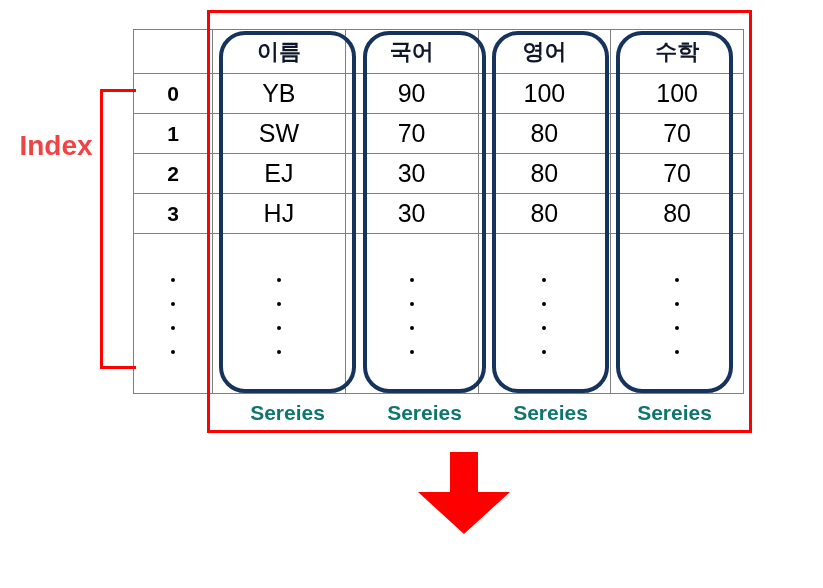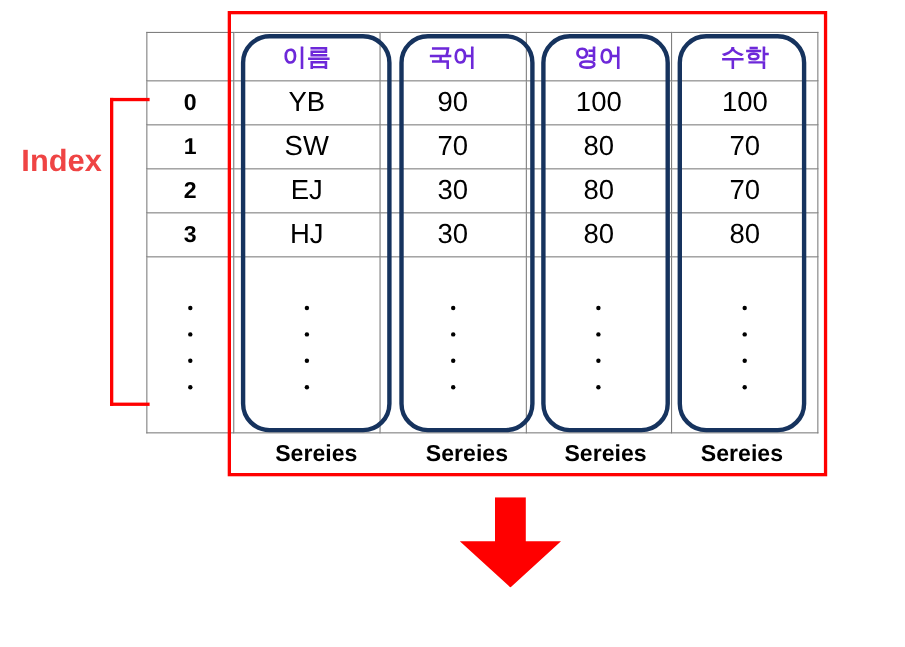--- a/index.html
+++ b/index.html
@@ -44,21 +44,21 @@
   .row-dots { height: 160px; }
 
   .idx-cell {
     font-size: 21px;
     font-weight: bold;
     color: #000000;
   }
   .hdr-cell {
     font-size: 22px;
     font-weight: bold;
-    color: #6d28d9;
+    color: #0f172a;
   }
   .val-cell {
     font-size: 25px;
     font-weight: normal;
     color: #000000;
   }
 
   
   .dots {
     display: flex;
@@ -93,21 +93,21 @@
   .pill-4 { left: 616px; width: 117px; }
 
   .series-label {
     position: absolute;
     top: 398px;
     height: 30px;
     line-height: 30px;
     text-align: center;
     font-size: 21px;
     font-weight: bold;
-    color: #000000;
+    color: #0f766e;
     white-space: nowrap;
   }
   .sl-1 { left: 219px; width: 137px; }
   .sl-2 { left: 363px; width: 123px; }
   .sl-3 { left: 492px; width: 117px; }
   .sl-4 { left: 616px; width: 117px; }
 
   
   .df-frame {
     position: absolute;

